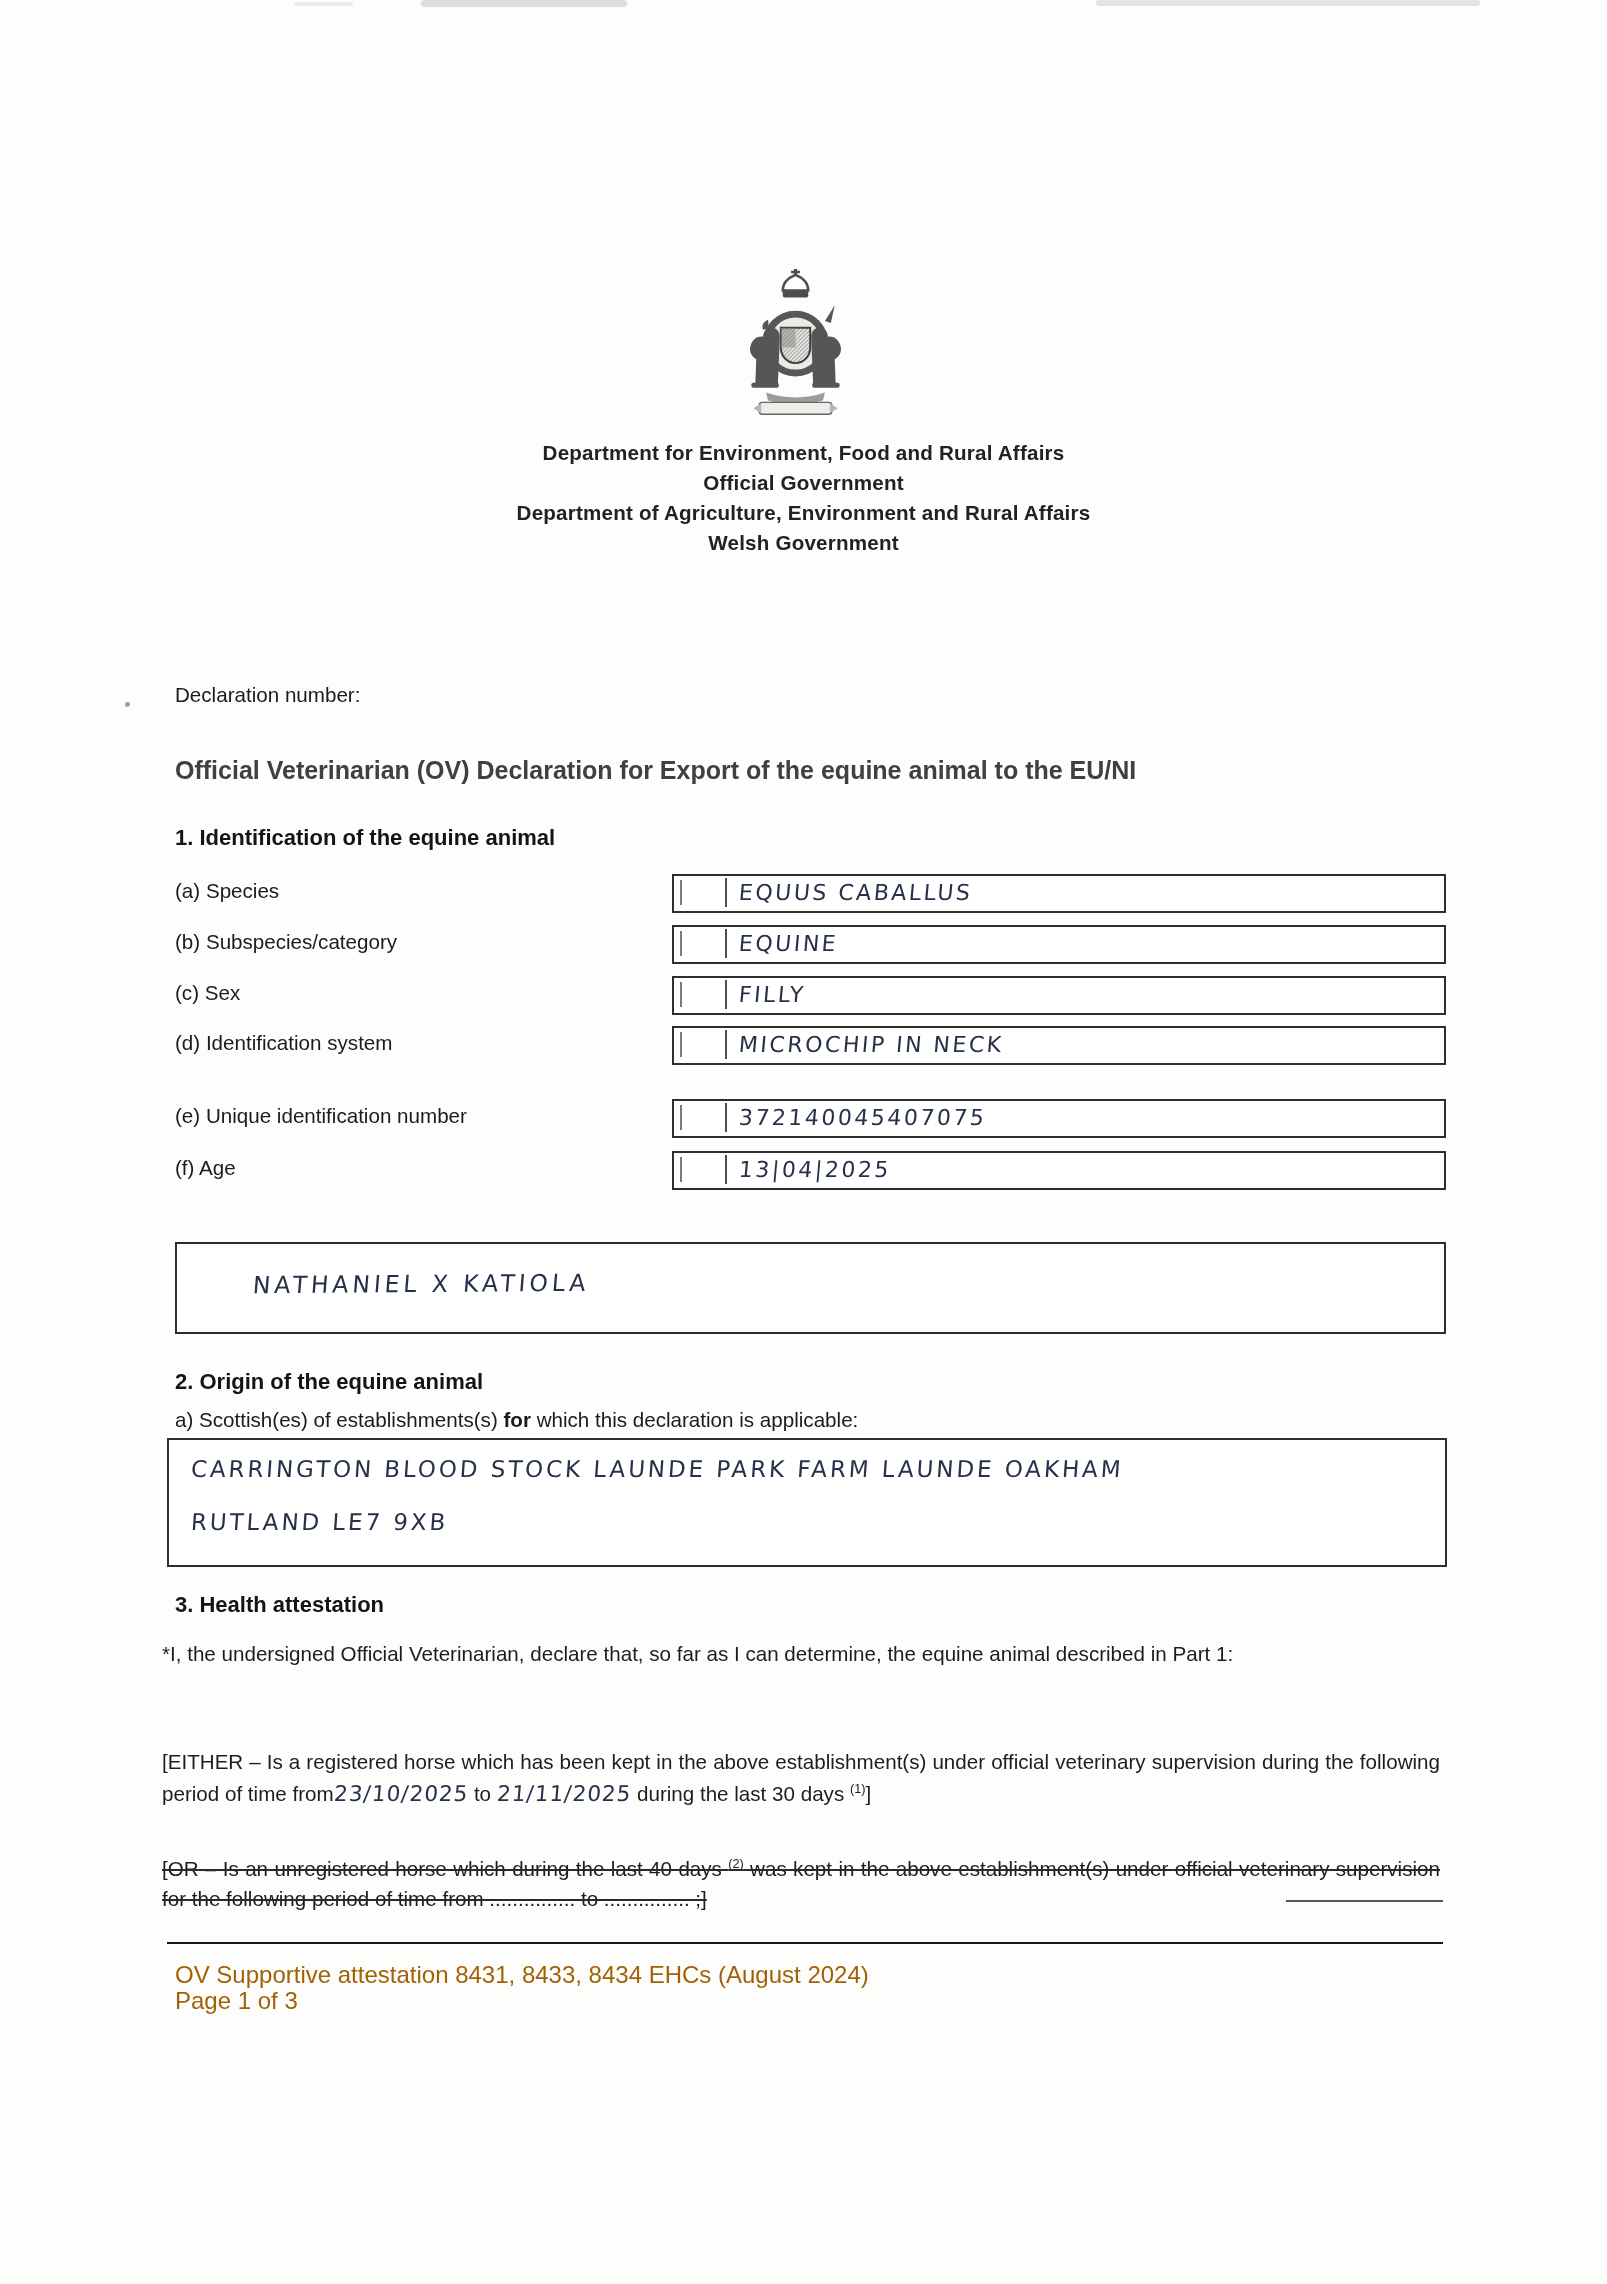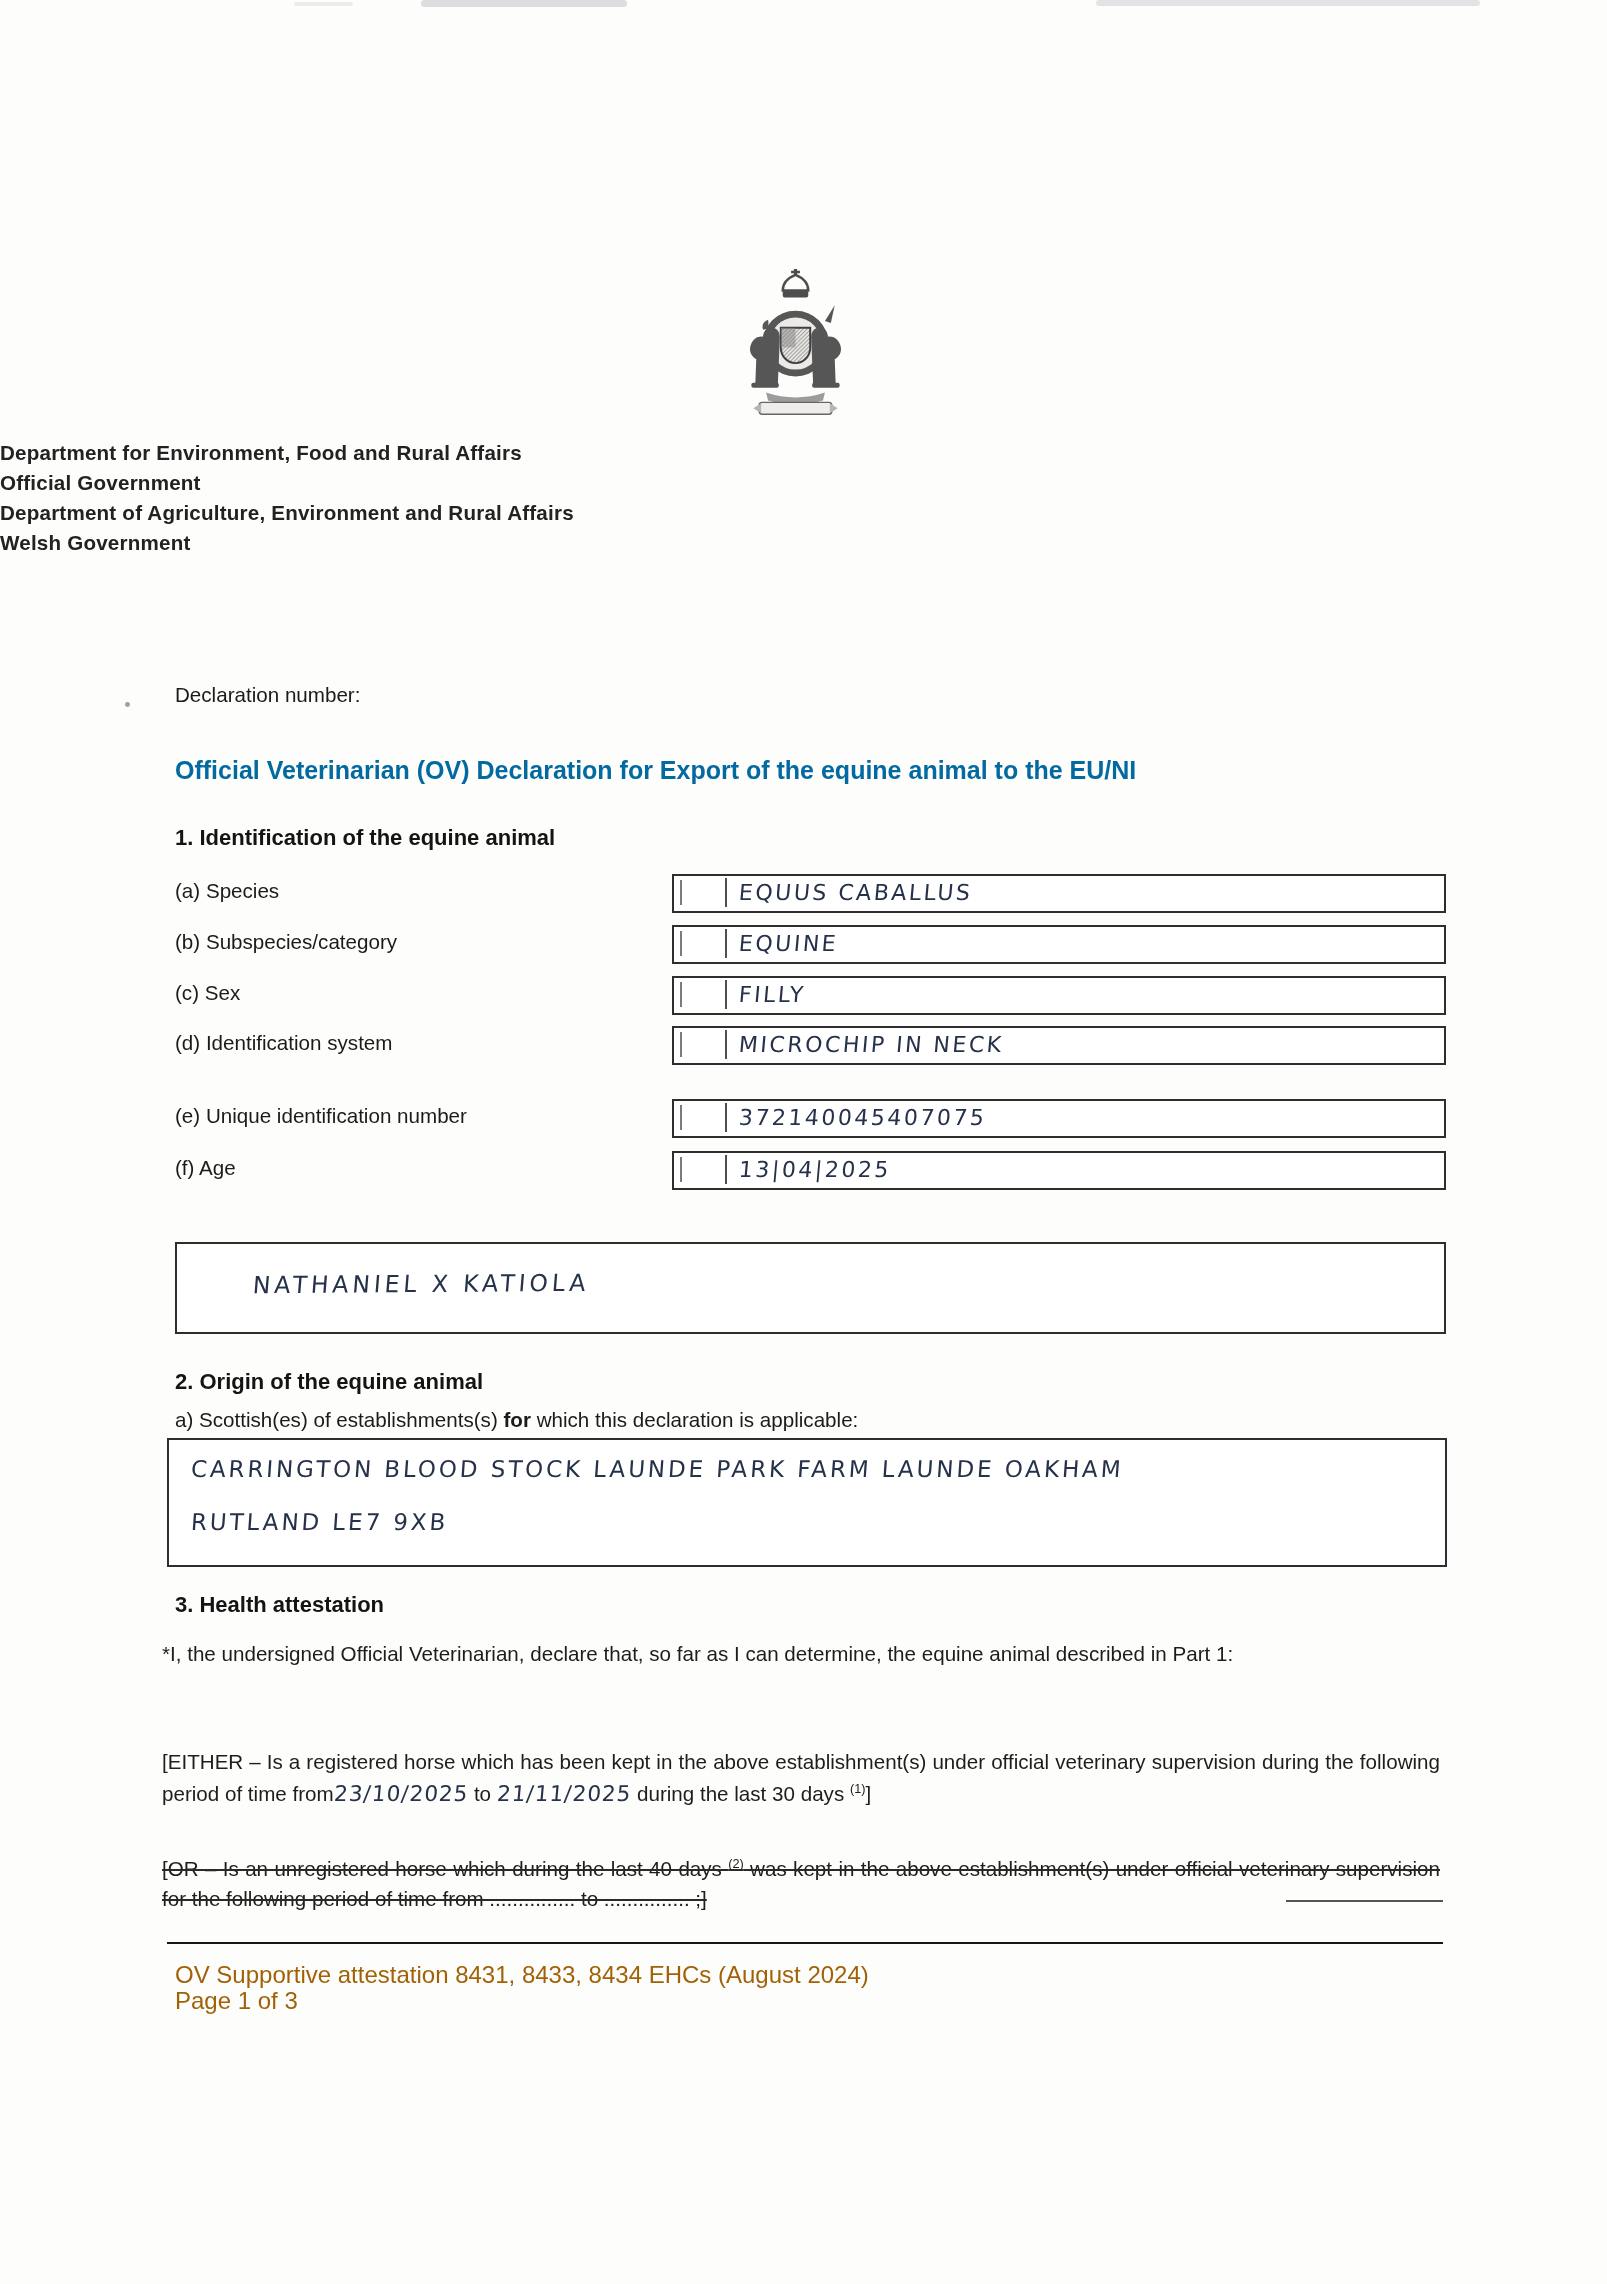--- a/index.html
+++ b/index.html
@@ -10,25 +10,25 @@
 
   
   .smudge{position:absolute;background:#9aa0a6;border-radius:3.9px}
   #sm1{left:421px;top:0;width:206px;height:6.9px;opacity:.35}
   #sm2{left:1096px;top:0;width:384px;height:5.9px;opacity:.28}
   #sm3{left:294px;top:2px;width:59px;height:3.9px;opacity:.18}
   .scan-dot{left:125px;top:702px;width:4.9px;height:4.9px;border-radius:50%;background:#777;opacity:.7}
 
   .crest{left:712px;top:267px;width:167px;height:155px}
 
-  .org-header{left:0;top:438px;width:1607px;font-size:20.6px;font-weight:700;
+  .org-header{left:0;top:438px;width:1607px;text-align:center;font-size:20.6px;font-weight:700;
               line-height:30px;letter-spacing:0.2px;color:#222}
 
   .decl-label{left:175px;top:683px;font-size:20.6px}
-  .doc-title{left:175px;top:756px;width:1313px;font-size:25px;font-weight:700;color:#0369a1}
+  .doc-title{left:175px;top:756px;width:1313px;font-size:25px;font-weight:700;color:#404040}
   .sec-heading{position:absolute;font-size:22px;font-weight:700;color:#141414}
   #s1h{left:175px;top:825px}
   #s2h{left:175px;top:1369px}
   #s3h{left:175px;top:1592px}
 
   .field-row{left:175px;width:1267px;height:35px}
   .field-label{position:absolute;left:0;top:4.9px;font-size:20.6px}
   .field-box{position:absolute;left:497px;top:0;width:770px;height:35px;border:2px solid #2e2e2e;background:#fff}
   #fr0{top:874px}#fr1{top:925px}#fr2{top:976px}#fr3{top:1026px}#fr4{top:1099px}#fr5{top:1151px}
   .tick-a{position:absolute;left:5.9px;top:3.9px;width:2px;height:25.5px;background:#5a5a5a;opacity:.8}

